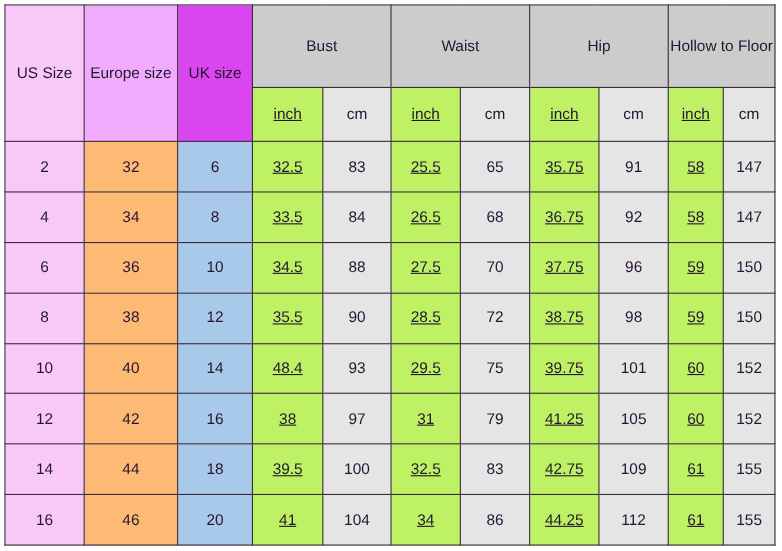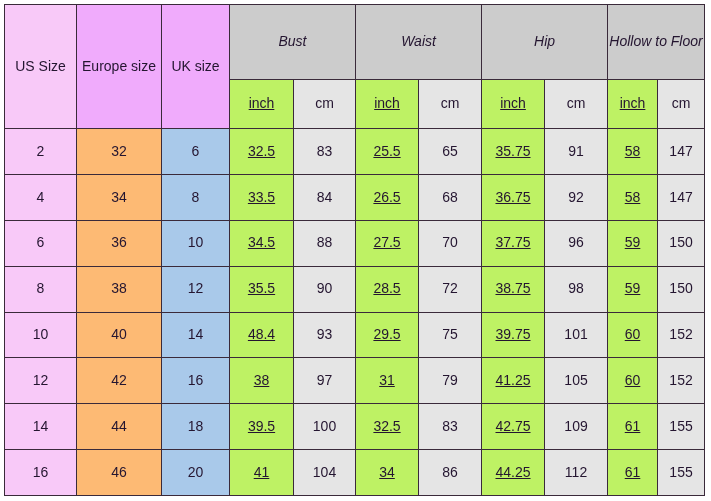--- a/index.html
+++ b/index.html
@@ -44,22 +44,22 @@
   }
 
   
   .hdr-main {
     font-weight: bold;
     font-size: 14.5px;
     height: 75px;
   }
   .hdr-pink   { background: #f8c9f8; }
   .hdr-orange { background: #f0abfc; }
-  .hdr-blue   { background: #f0abfc; }
-  .hdr-gray   { background: #cccccc; font-style: italic; }
+  .hdr-blue   { background: #d946ef; }
+  .hdr-gray   { background: #cccccc; }
 
   
   .sub-row td { height: 48px; font-size: 14px; }
   .cell-pink   { background: #f8c9f8; }
   .cell-orange { background: #fdba74; }
   .cell-blue   { background: #a9c9ea; }
   .cell-green  { background: #bef264; text-decoration: underline; }
   .cell-white  { background: #e5e5e5; }
 
   

